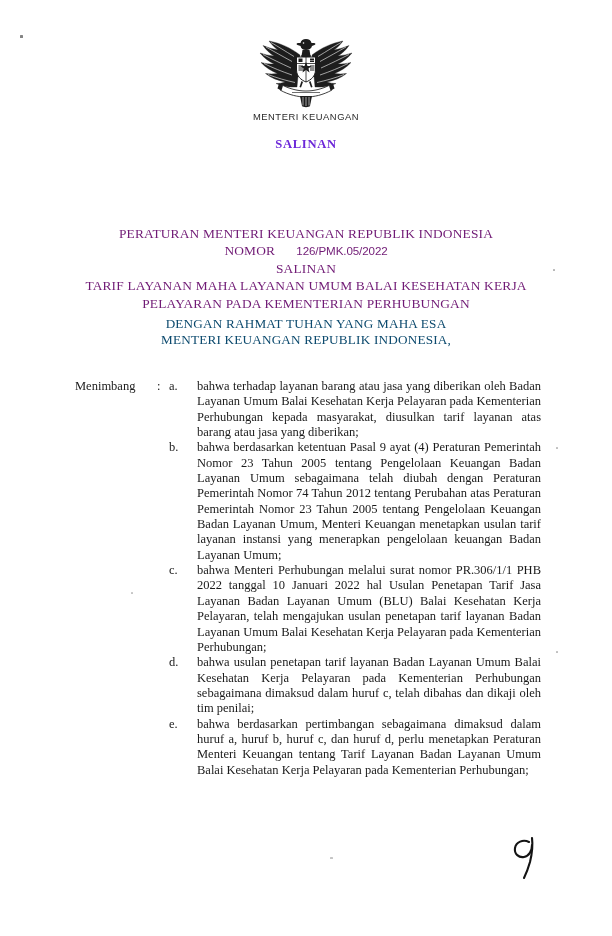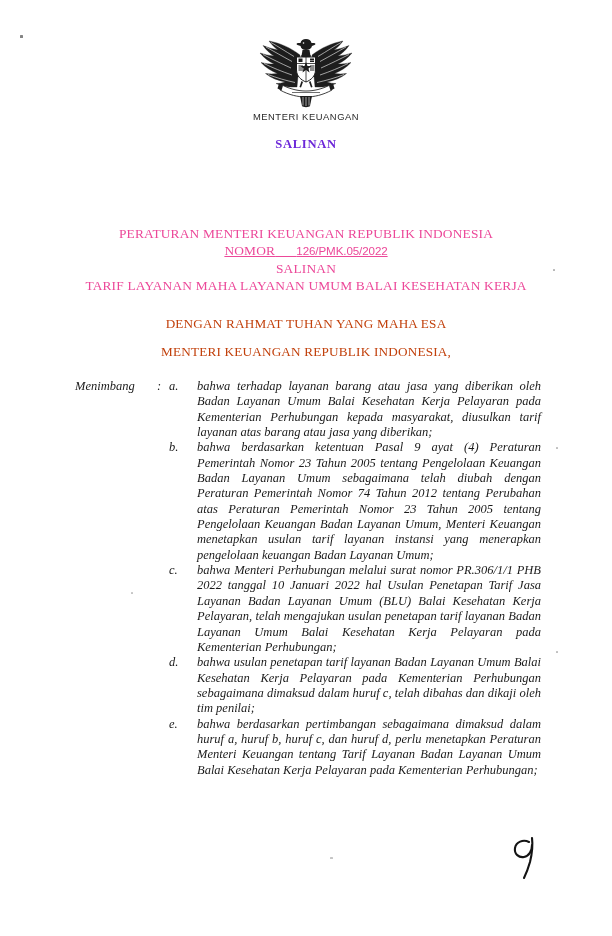--- a/index.html
+++ b/index.html
@@ -83,58 +83,56 @@
   
   .title-block {
     position: absolute;
     left: 60px;
     width: 492px;
     top: 225px;
     text-align: center;
     font-size: 13.4px;
     line-height: 17.4px;
     letter-spacing: .18px;
-    color: #ec4899;
+    color: #701a75;
   }
   .nomor-line {
     display: block;
     white-space: pre;
-    text-decoration: underline;
   }
   .nomor-val {
     font-family: "Liberation Sans", "DejaVu Sans", sans-serif;
     font-size: 11.6px;
     letter-spacing: -.1px;
   }
 
   .sub-line {
     position: absolute;
     left: 60px;
     width: 492px;
     text-align: center;
     font-size: 13.2px;
     letter-spacing: .2px;
-    color: #c2410c;
+    color: #0c4a6e;
   }
   .sub-line.l1 { top: 316px; }
-  .sub-line.l2 { top: 344px; }
+  .sub-line.l2 { top: 332px; }
 
   
   .considering {
     position: absolute;
     left: 75px;
     top: 379px;
     width: 466px;
     font-size: 12.5px;
     line-height: 15.35px;
   }
   .cons-row {
     display: flex;
     align-items: flex-start;
-    font-style: italic;
   }
   .cons-label {
     width: 82px;
     flex: 0 0 82px;
     white-space: nowrap;
   }
   .cons-colon {
     width: 12px;
     flex: 0 0 12px;
   }
@@ -263,20 +261,21 @@
     <div>MENTERI KEUANGAN</div>
   </div>
 
   <div class="salinan">SALINAN</div>
 
   <div class="title-block">
     <div>PERATURAN MENTERI KEUANGAN REPUBLIK INDONESIA</div>
     <div class="nomor-line"><span>NOMOR</span><span>      </span><span class="nomor-val">126/PMK.05/2022</span></div>
     <div>SALINAN</div>
     <div>TARIF LAYANAN MAHA LAYANAN UMUM BALAI KESEHATAN KERJA</div>
+    <div>PELAYARAN PADA KEMENTERIAN PERHUBUNGAN</div>
   </div>
 
   <div class="sub-line l1">DENGAN RAHMAT TUHAN YANG MAHA ESA</div>
   <div class="sub-line l2">MENTERI KEUANGAN REPUBLIK INDONESIA,</div>
 
   <div class="considering">
     <div class="cons-row">
       <div class="cons-label">Menimbang</div>
       <div class="cons-colon">:</div>
       <div class="cons-items">

